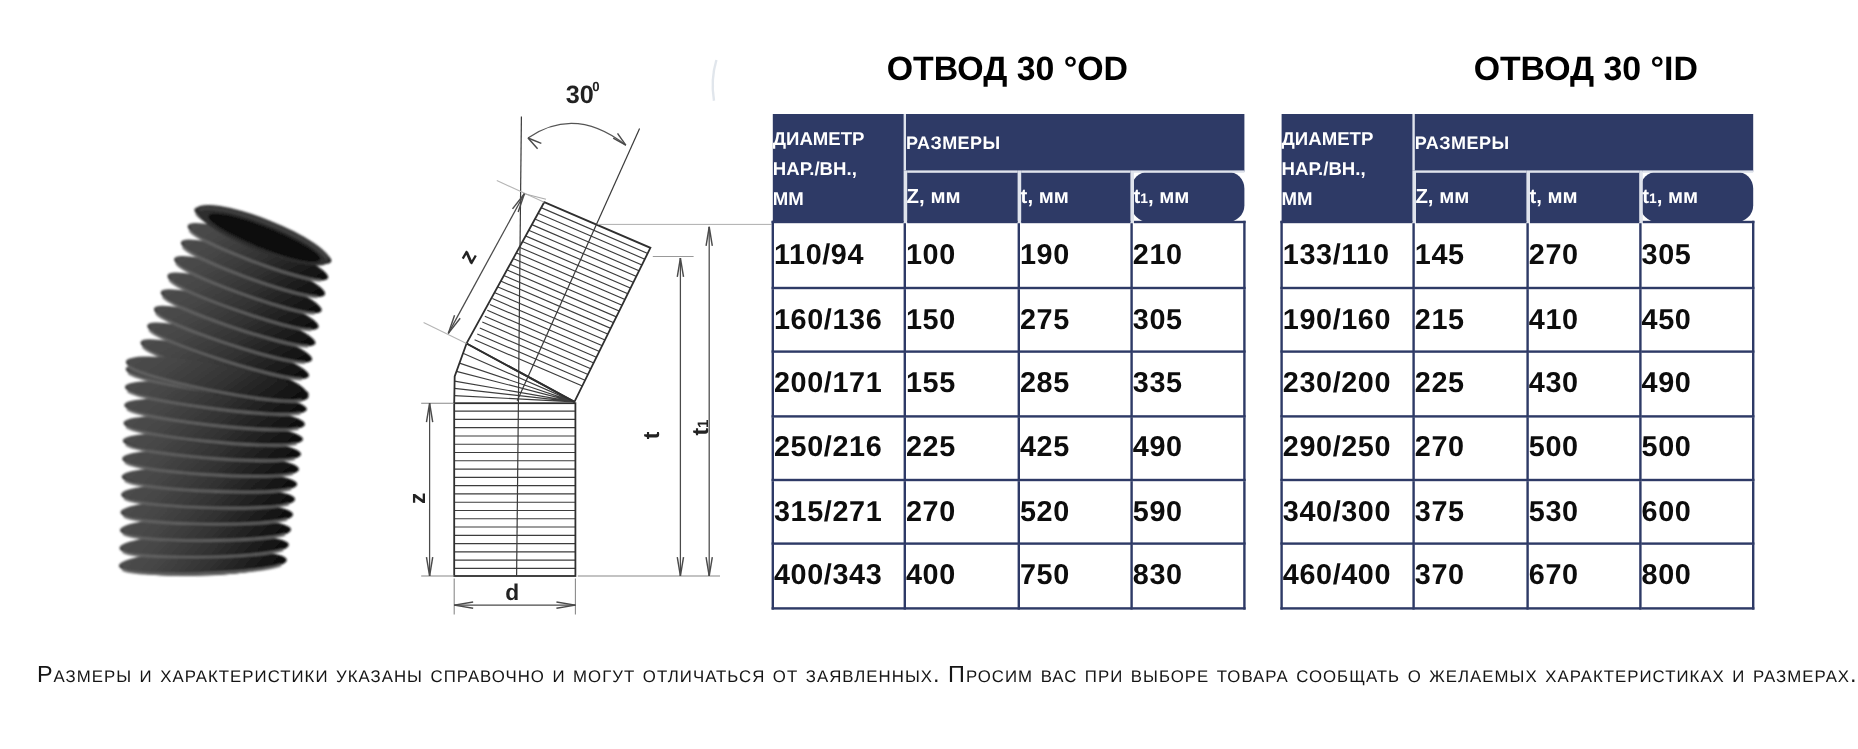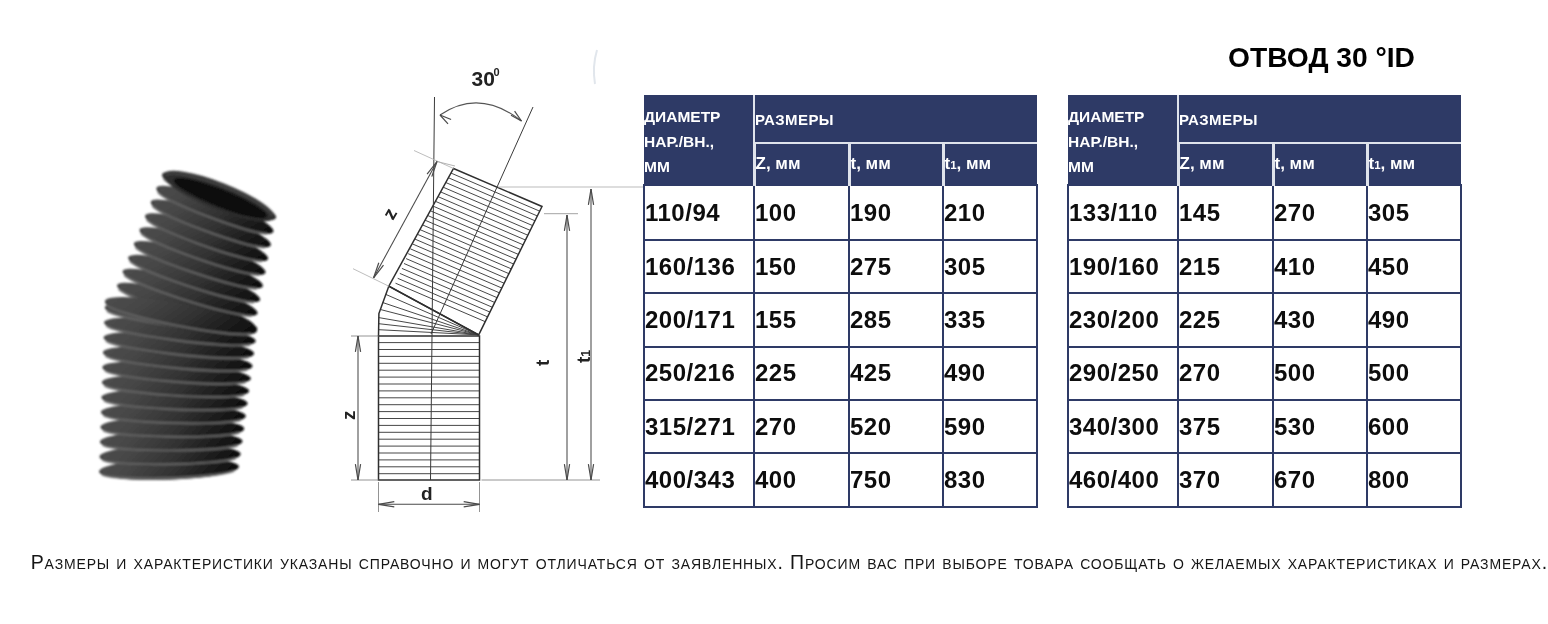--- a/index.html
+++ b/index.html
@@ -3,21 +3,21 @@
 <style>
 html,body{margin:0;padding:0;background:#fff;}
 #page{position:relative;width:1548px;height:624px;background:#fff;overflow:hidden;font-family:"Liberation Sans",sans-serif;}
 .ttl{position:absolute;text-align:center;font-size:28.2px;font-weight:bold;color:#000;letter-spacing:0px;}
 .tb{position:absolute;border-collapse:collapse;table-layout:fixed;width:393px;}
 .tb td{text-align:left;vertical-align:middle;padding:0;}
 .hc{background:#2e3a66;color:#fff;font-weight:bold;border:2px solid #dfe3ec;}
 .hdiam{font-size:15.5px;line-height:25px;height:85.5px;padding-top:3.5px!important;border-left:none!important;border-top:none!important;border-bottom:none!important;}
 .hraz{font-size:15px;height:46px;padding-top:1px!important;border-top:none!important;border-right:none!important;letter-spacing:0.4px;}
 .hsub{font-size:17px;height:39px;padding-bottom:1px!important;border-bottom:none!important;border-width:2px 3px;}
-.hsub:last-child{border-right:none!important;}
+.hsub:last-child{border-right:none!important;border-radius:14px;}
 .s1{font-size:11.5px;}
 .d td{border:2px solid #2e3a66;font-size:24px;font-weight:bold;color:#0d0d0d;height:51.3px;letter-spacing:0.5px;}
 .d0 td{height:53.2px;}
 .note{position:absolute;left:0;width:1548px;text-align:center;color:#151515;font-variant:small-caps;font-size:19.5px;letter-spacing:0.85px;}
 .note3{position:absolute;right:8px;color:#5a5a5a;font-variant:small-caps;font-size:19.5px;letter-spacing:0.3px;text-align:right;}
 </style></head>
 <body>
 <div id="page">
 <svg width="1548" height="624" viewBox="0 0 1548 624" style="position:absolute;left:0;top:0;">
 <defs>
@@ -240,20 +240,21 @@
         <line x1="591.0" y1="189.0" x2="593.6" y2="204.8" stroke="#4a4a4a" stroke-width="1.2"></line>
         <line x1="591.0" y1="480.0" x2="593.6" y2="464.2" stroke="#4a4a4a" stroke-width="1.2"></line>
         <line x1="591.0" y1="480.0" x2="588.4" y2="464.2" stroke="#4a4a4a" stroke-width="1.2"></line>
 
 <text x="590" y="363" font-size="19" font-weight="bold" fill="#222" font-family="Liberation Sans, sans-serif" transform="rotate(-90 590 363)">t<tspan font-size="12.5">1</tspan></text>
 
 <path d="M597 50 C594 60 593 72 595 84" fill="none" stroke="#c9d2dc" stroke-width="2" opacity="0.55"></path>
 </g>
 </svg>
 
+<div class="ttl" style="left:563px;width:553px;top:40.5px;">ОТВОД 30 °OD</div>
 
 <table class="tb" style="left:643px;top:95px;">
 <colgroup>
         <col style="width:110px">
         <col style="width:95px">
         <col style="width:94px">
         <col style="width:94px">
       </colgroup>
 <tbody>
         <tr class="h1">

